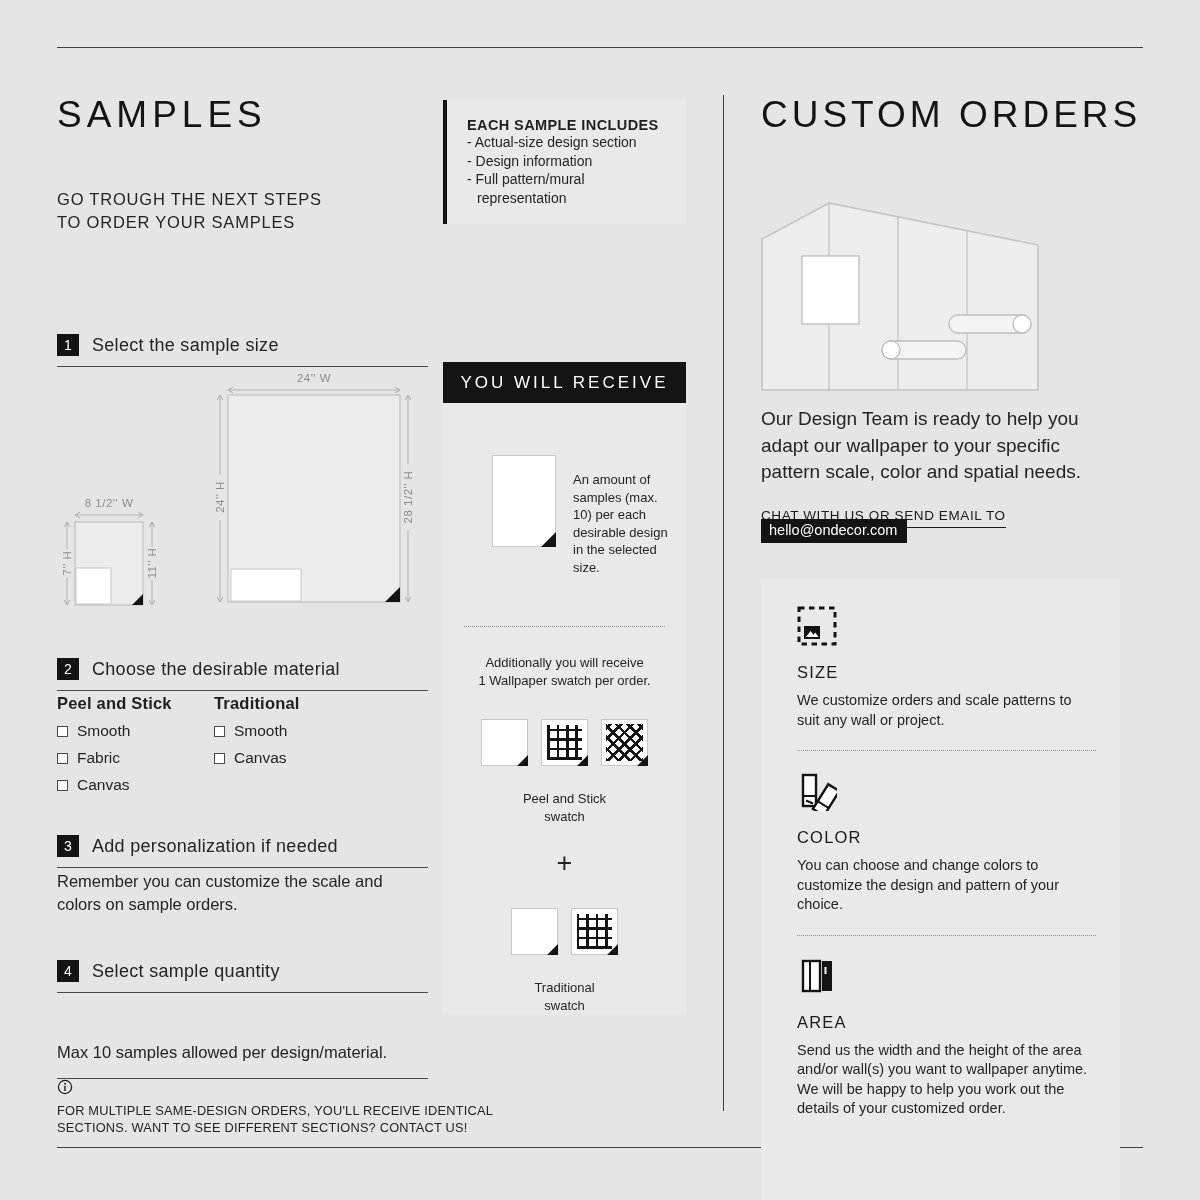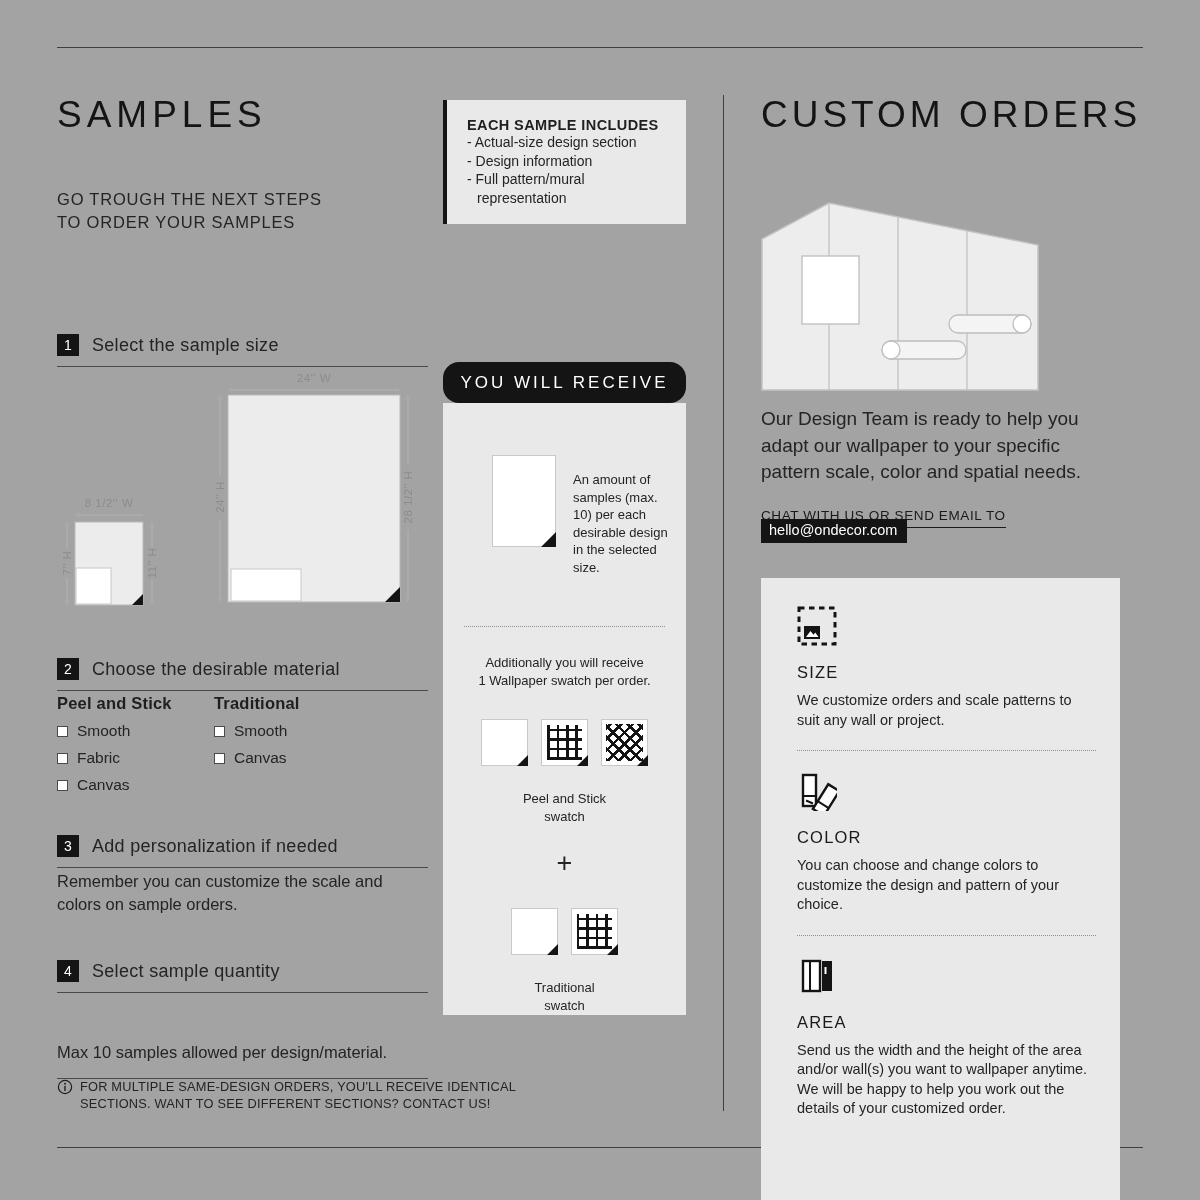--- a/index.html
+++ b/index.html
@@ -1,19 +1,19 @@
 <!DOCTYPE html>
 <html><head>
 <meta charset="utf-8">
 <style>
   * { margin:0; padding:0; box-sizing:border-box; }
   html,body { background:#ffffff; }
   .page {
     position:relative; width:1200px; height:1200px; margin:0 auto;
-    background:#a3a3a3; color:#1f1f1f;
+    background:#e5e5e5; color:#1f1f1f;
     font-family:"Liberation Sans", sans-serif; overflow:hidden;
   }
   .rule { position:absolute; left:57px; width:1086px; height:1px; background:#3f3f3f; }
   .rule.top { top:47px; }
   .rule.bottom { top:1147px; }
   .v-divider { position:absolute; left:723px; top:95px; width:1px; height:1016px; background:#3f3f3f; }
 
   
   .big-title { position:absolute; font-size:37px; font-weight:500; letter-spacing:5px; color:#141414; }
   #samples-title { left:57px; top:94px; }
@@ -62,30 +62,30 @@
 
   .note-text {
     position:absolute; left:57px; width:375px;
     font-size:16.5px; line-height:23px; color:#242424;
   }
   #step3-note { top:870px; width:360px; }
   #step4-note { top:1041px; width:371px; border-bottom:1px solid #4a4a4a; padding-bottom:14px; }
 
   .footer-note {
     position:absolute; left:57px; top:1078px; width:478px;
-    display:flex; gap:7px; align-items:flex-start;
+    display:flex; gap:7px; align-items:flex-start;flex-direction:column;
   }
   .footer-note svg { flex:0 0 auto; margin-top:1px; }
   .footer-note-text { font-size:12.8px; line-height:17px; letter-spacing:0.2px; color:#242424; }
 
   
   .receive-header {
     position:absolute; left:443px; top:362px; width:243px; height:41px;
     background:#141414; color:#ffffff; display:flex; align-items:center; justify-content:center;
-    font-size:17px; letter-spacing:3px; font-weight:500;border-radius:16px;
+    font-size:17px; letter-spacing:3px; font-weight:500;
   }
   .receive-body {
     position:absolute; left:443px; top:403px; width:243px; height:612px;
     background:#e9e9e9;
   }
   .sample-row { display:flex; gap:17px; padding:52px 18px 0 27px;margin-left:22px; }
   .sheet { width:64px; height:92px; background:#ffffff; border:1px solid #c9c9c9; position:relative; flex:0 0 auto; }
   .fold { position:absolute; right:-1px; bottom:-1px; width:11px; height:11px; background:#141414;
           clip-path:polygon(100% 0, 100% 100%, 0 100%); }
   .sheet .fold { width:15px; height:15px; }

